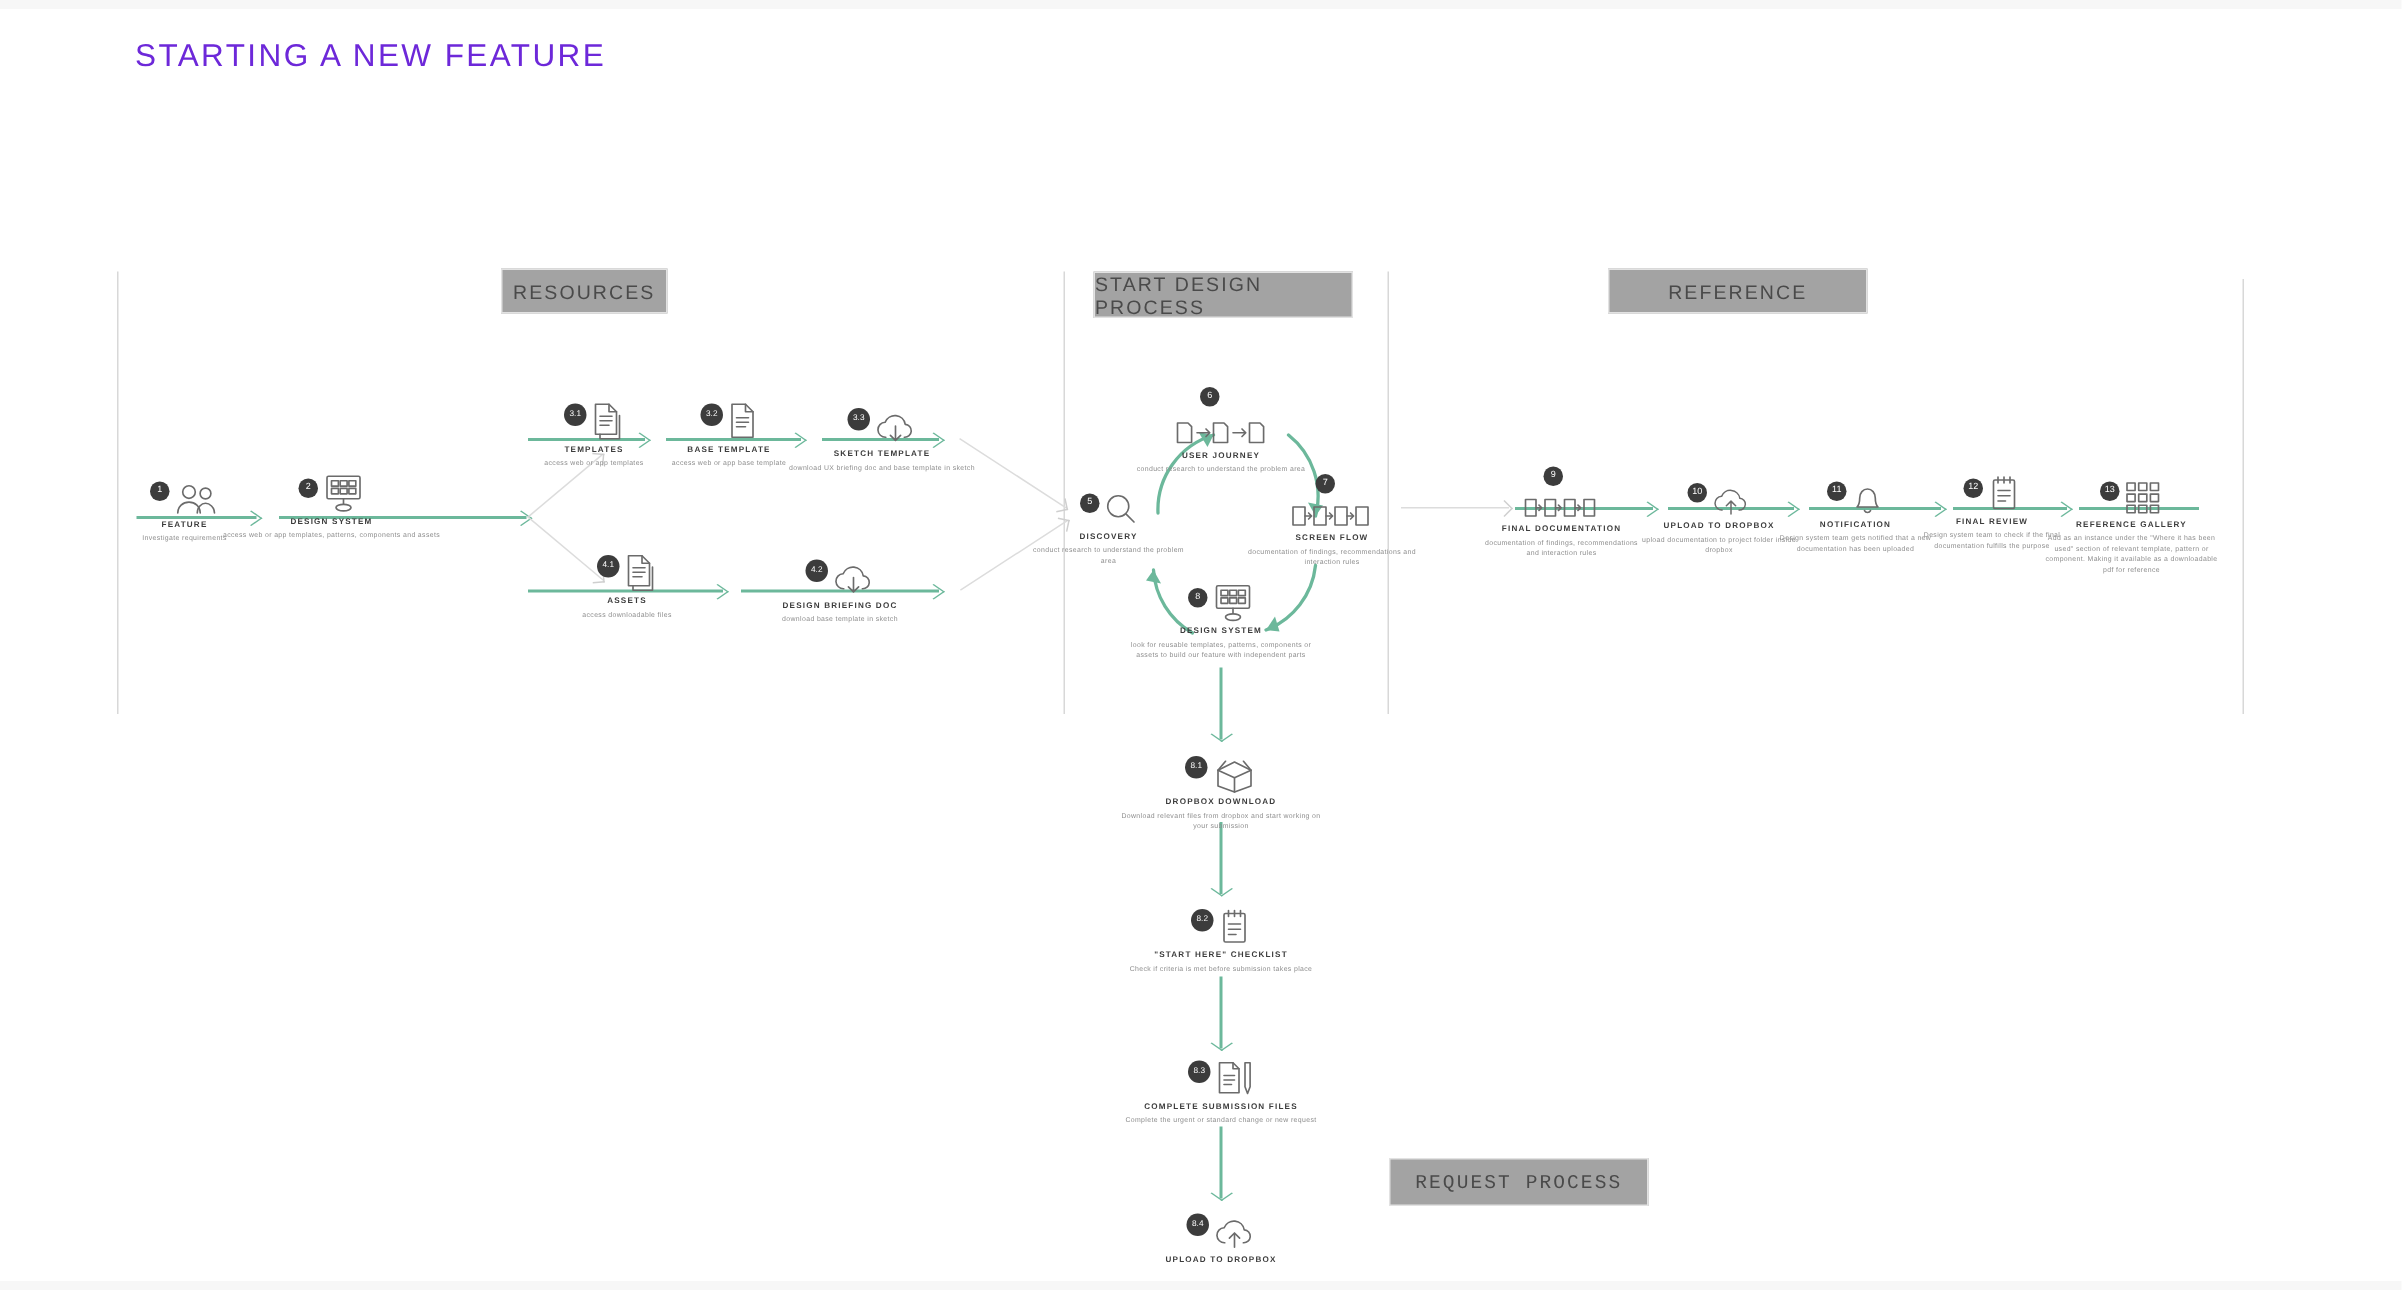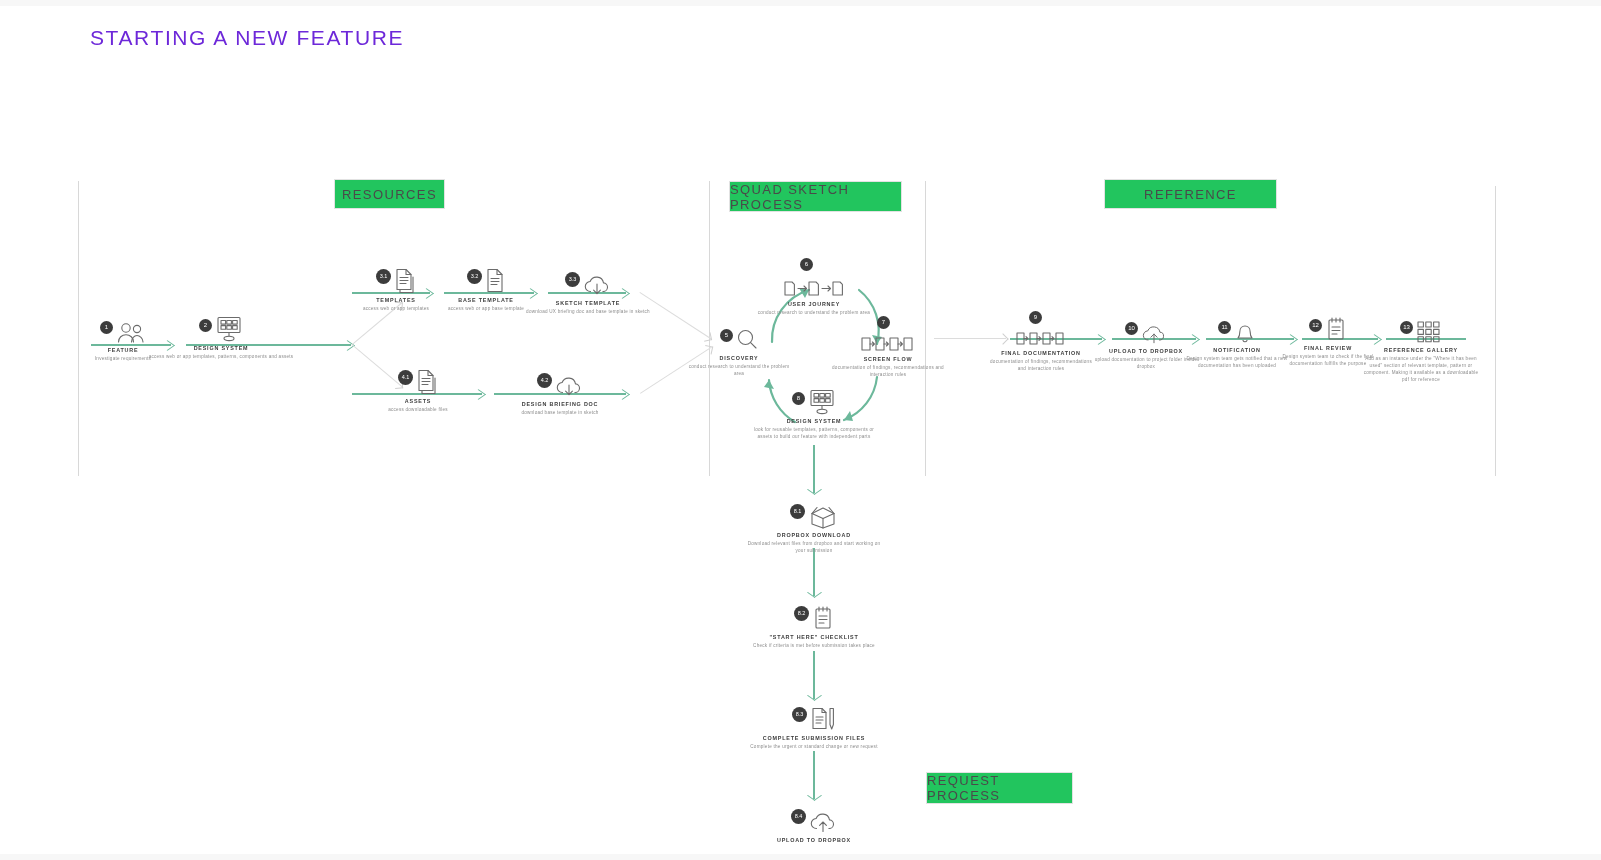--- a/index.html
+++ b/index.html
@@ -15,21 +15,21 @@
   #page-title {
     position: absolute; left: 90px; top: 26px;
     font-size: 21px; letter-spacing: 1.6px; color: #6d28d9; font-weight: 400;
   }
 
   
   .vrule { position:absolute; width:1px; background:#d8d8d8; }
 
   
   .sect-head {
-    position: absolute; border:1px solid #e2e2e2; background:#22c55e;
+    position: absolute; border:1px solid #e2e2e2; background:#a3a3a3;
     display:flex; align-items:center; justify-content:center;
     font-size:13px; letter-spacing:1.4px; color:#4a4a4a;
   }
 
   
   .node { position:absolute; width:150px; margin-left:-75px; text-align:center; }
   .node .icon-row { height:34px; display:flex; align-items:flex-end; justify-content:center; gap:3px; }
   .badge {
     width:13px; height:13px; border-radius:50%; background:#3c3c3c; color:#fff;
     font-size:6px; line-height:13px; text-align:center; letter-spacing:0;
@@ -86,23 +86,23 @@
 <div class="bottombar"></div>
 
 <div id="page-title">STARTING A NEW FEATURE</div>
 
 <div class="vrule" style="left:78px;  top:181px; height:295px;"></div>
 <div class="vrule" style="left:709px; top:181px; height:295px;"></div>
 <div class="vrule" style="left:925px; top:181px; height:295px;"></div>
 <div class="vrule" style="left:1495px;top:186px; height:290px;"></div>
 
 <div class="sect-head" style="left:334px; top:179px; width:111px; height:30px;">RESOURCES</div>
-<div class="sect-head" style="left:729px; top:181px; width:173px; height:31px;">SQUAD SKETCH PROCESS</div>
-<div class="sect-head" style="left:1072px; top:179px; width:173px; height:30px;margin-left:32px;">REFERENCE</div>
-<div class="sect-head" style="left:926px; top:772px; width:147px; height:32px;">REQUEST PROCESS</div>
+<div class="sect-head" style="left:729px; top:181px; width:173px; height:31px;">START DESIGN PROCESS</div>
+<div class="sect-head" style="left:1072px; top:179px; width:173px; height:30px;">REFERENCE</div>
+<div class="sect-head" style="left:926px; top:772px; width:173px; height:32px;font-family:Liberation Mono, monospace;">REQUEST PROCESS</div>
 
 <div class="track" style="left:91px; top:344px; width:80px;"></div>
 <div class="track" style="left:186px; top:344px; width:165px;"></div>
 
 <div class="node" style="left:123px; top:310px;">
   <div class="icon-row">
     <span class="badge">1</span>
     <svg width="30" height="22" viewBox="0 0 30 22">
       <circle class="ic" cx="10" cy="6" r="4.2"></circle>
         <path class="ic" d="M2.5 20c0-4.3 3.4-7.3 7.5-7.3s7.5 3 7.5 7.3"></path>

